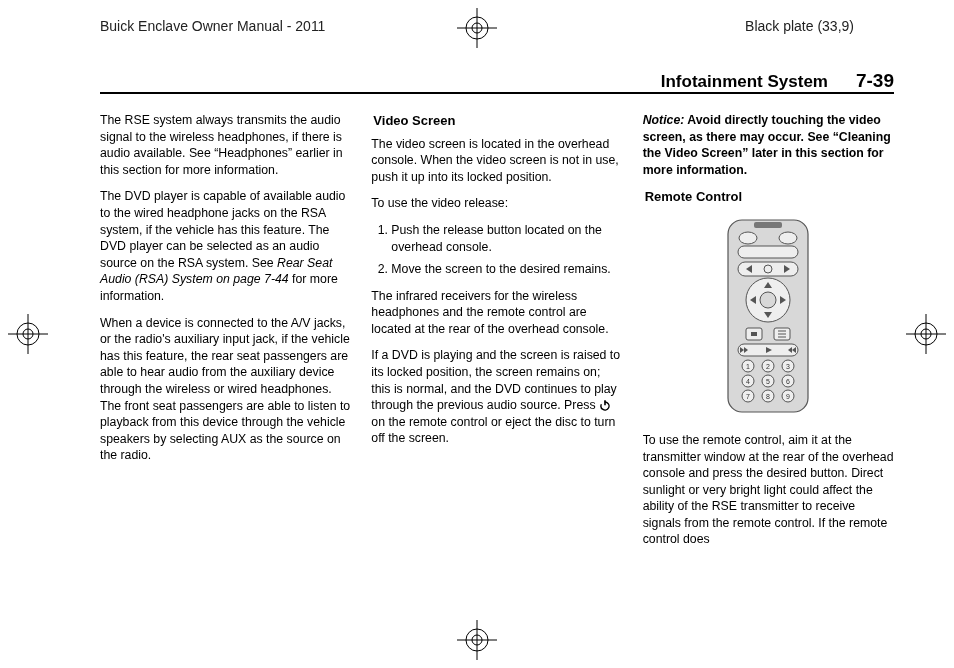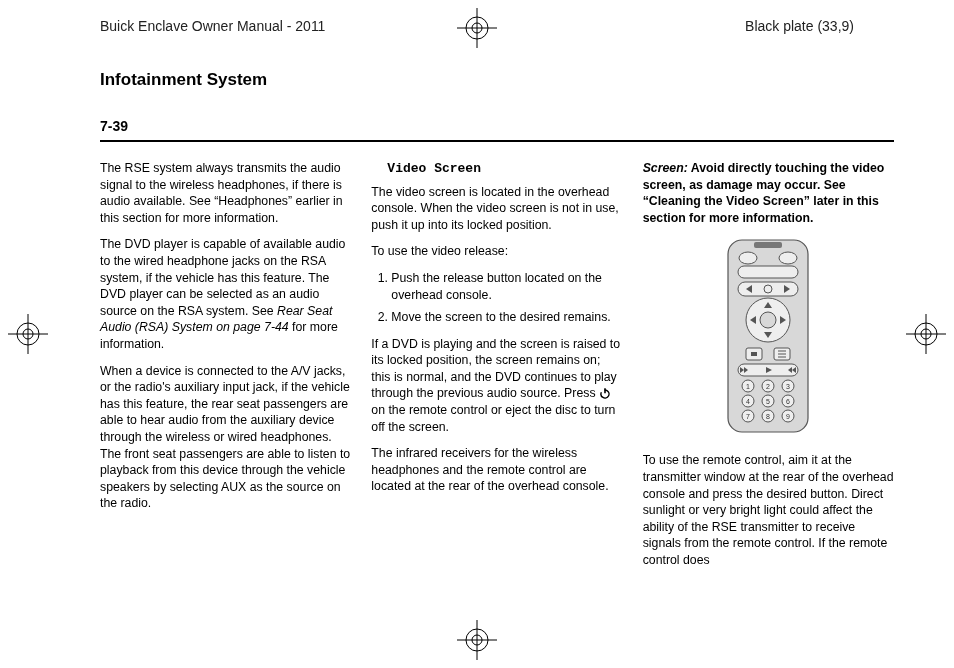--- a/index.html
+++ b/index.html
@@ -38,45 +38,42 @@
     left: 100px;
     right: 60px;
     bottom: 55px;
   }
   .running-head {
     display:flex;
     justify-content:flex-end;
     align-items:baseline;
     gap: 28px;
     border-bottom: 2px solid #000;
-    padding-bottom: 6px;
     margin-bottom: 18px;
-    flex-direction: column;
   }
   .running-head .section {
     font-weight: bold;
     font-size: 17px;
   }
   .running-head .pageno {
     font-weight: bold;
-    font-size: 14px;
+    font-size: 19px;
   }
   .columns {
     display: grid;
     grid-template-columns: 1fr 1fr 1fr;
     column-gap: 20px;
     font-size: 12.3px;
     line-height: 1.35;
   }
   .col p { margin: 0 0 10px 0; }
   .col .heading {
     font-weight: bold;
     font-size: 13px;
-    margin: 0 0 6px 16px;
-    font-family: Liberation Mono, monospace;
+    margin: 0 0 6px 2px;
   }
   .col ol { margin: 4px 0 10px 0; padding-left: 20px; }
   .col li { margin-bottom: 6px; }
   .italic { font-style: italic; }
   .bold { font-weight: bold; }
   .power-icon {
     display:inline-block;
     width:12px; height:12px;
     vertical-align:-2px;
   }
@@ -146,33 +143,34 @@
     </div>
 
     <div class="col">
       <p class="heading">Video Screen</p>
       <p>The video screen is located in the overhead console. When the video screen is not in use, push it up into its locked position.</p>
       <p>To use the video release:</p>
       <ol>
         <li>Push the release button located on the overhead console.</li>
         <li>Move the screen to the desired remains.</li>
       </ol>
+      <p>The infrared receivers for the wireless headphones and the remote control are located at the rear of the overhead console.</p>
       <p>
         <span>If a DVD is playing and the screen is raised to its locked position, the screen remains on; this is normal, and the DVD continues to play through the previous audio source. Press </span><span class="power-icon"><svg width="12" height="12" viewBox="0 0 12 12">
               <circle cx="6" cy="7" r="4" fill="none" stroke="#000" stroke-width="1.4" stroke-dasharray="18 4" transform="rotate(-60 6 7)"></circle>
               <line x1="6" y1="1.2" x2="6" y2="6.2" stroke="#000" stroke-width="1.6"></line>
             </svg></span><span> on the remote control or eject the disc to turn off the screen.</span>
       </p>
-      <p>The infrared receivers for the wireless headphones and the remote control are located at the rear of the overhead console.</p>
     </div>
 
     <div class="col">
       <p>
-        <span class="italic bold">Screen:</span><span class="bold"> Avoid directly touching the video screen, as damage may occur. See “Cleaning the Video Screen” later in this section for more information.</span>
+        <span class="italic bold">Notice:</span><span class="bold"> Avoid directly touching the video screen, as there may occur. See “Cleaning the Video Screen” later in this section for more information.</span>
       </p>
+      <p class="heading">Remote Control</p>
 
       <div class="remote-fig">
         <svg width="100" height="200" viewBox="0 0 100 200">
           <rect x="10" y="4" width="80" height="192" rx="14" ry="14" fill="#d8d8d8" stroke="#555" stroke-width="1.2"></rect>
 
           <rect x="36" y="6" width="28" height="6" rx="2" fill="#777"></rect>
 
           <ellipse cx="30" cy="22" rx="9" ry="6" fill="#eee" stroke="#555"></ellipse>
           <ellipse cx="70" cy="22" rx="9" ry="6" fill="#eee" stroke="#555"></ellipse>
           <rect x="20" y="30" width="60" height="12" rx="6" fill="#eee" stroke="#555"></rect>

